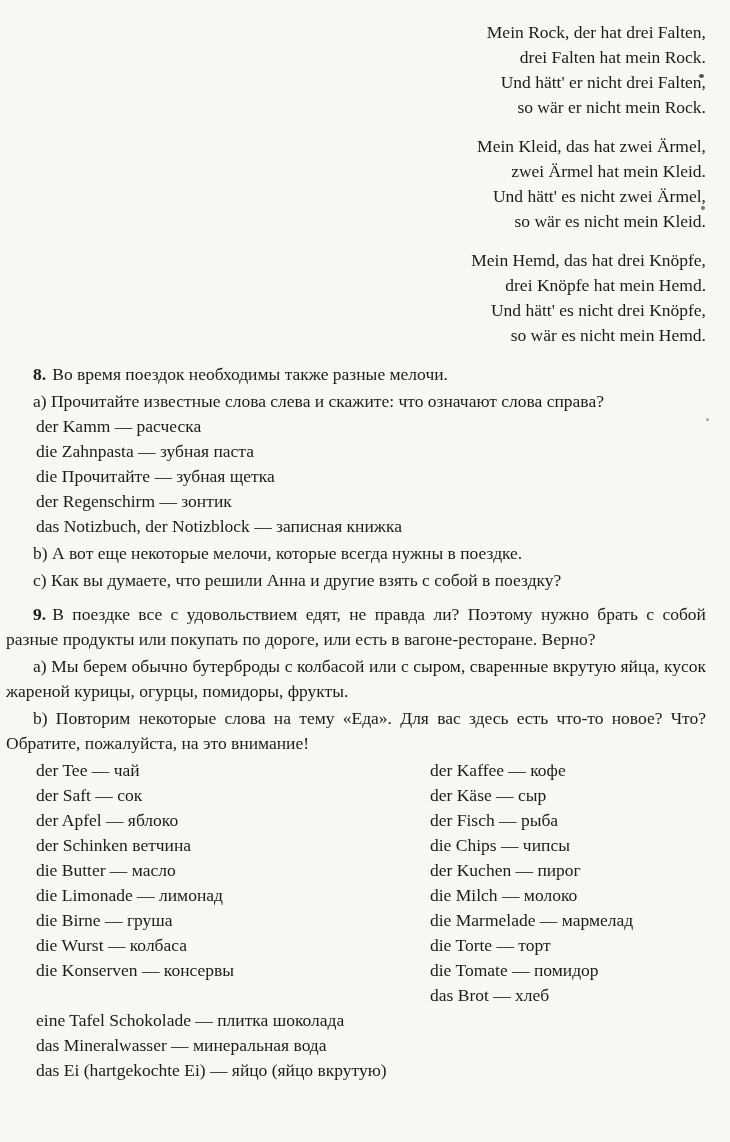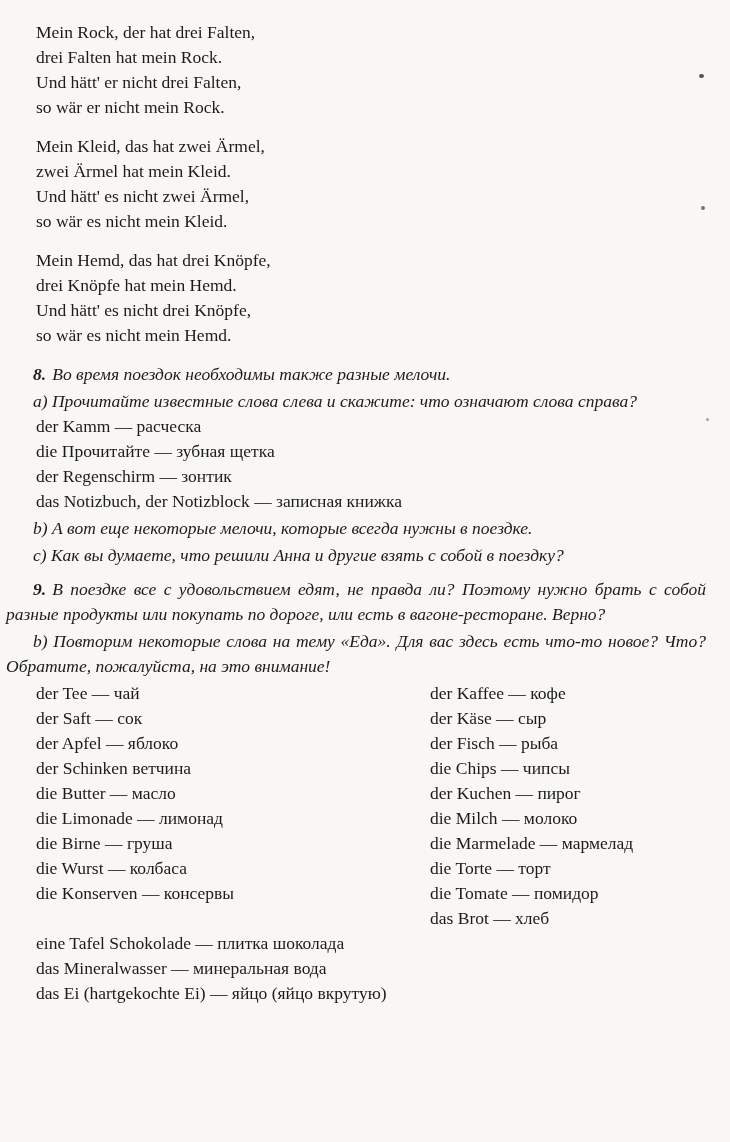--- a/index.html
+++ b/index.html
@@ -12,27 +12,26 @@
     margin: 0 auto;
     background: #f8f7f3;
     color: #1b1b1b;
     font-family: "Liberation Serif", "DejaVu Serif", serif;
     font-size: 17.5px;
     line-height: 25px;
     padding: 20px 24px 0 6px;
     overflow: hidden;
   }
   .poem { margin-left: 30px; margin-bottom: 12px; }
-  .stanza { margin-bottom: 14px; }
+  .stanza { margin-bottom: 14px; text-align: right; }
   .line { white-space: pre; }
   .para {
     margin: 2px 0 0 0;
     text-indent: 27px;
     text-align: justify;
-    font-style: italic;
   }
   .para .exnum { font-weight: bold; margin-right: 0.35em; }
   .ex-gap { margin-top: 9px; }
   .vocab { margin-left: 30px; }
   .vocab .line { white-space: normal; }
   .columns {
     display: grid;
     grid-template-columns: 394px 1fr;
     margin-left: 30px;
     margin-top: 2px;
@@ -76,31 +75,33 @@
     </div>
   </div>
 
   <p class="para ex-gap">
     <span class="exnum">8.</span><span>Во время поездок необходимы также разные мелочи.</span>
   </p>
   <p class="para">a) Прочитайте известные слова слева и скажите: что означают слова справа?</p>
 
   <div class="vocab">
     <div class="line">der Kamm — расческа</div>
+    <div class="line">die Zahnpasta — зубная паста</div>
     <div class="line">die Прочитайте — зубная щетка</div>
     <div class="line">der Regenschirm — зонтик</div>
     <div class="line">das Notizbuch, der Notizblock — записная книжка</div>
   </div>
 
   <p class="para">b) А вот еще некоторые мелочи, которые всегда нужны в поездке.</p>
   <p class="para">c) Как вы думаете, что решили Анна и другие взять с собой в поездку?</p>
 
   <p class="para ex-gap">
     <span class="exnum">9.</span><span>В поездке все с удовольствием едят, не правда ли? Поэтому нужно брать с собой разные продукты или покупать по дороге, или есть в вагоне-ресторане. Верно?</span>
   </p>
+  <p class="para">a) Мы берем обычно бутерброды с колбасой или с сыром, сваренные вкрутую яйца, кусок жареной курицы, огурцы, помидоры, фрукты.</p>
   <p class="para">b) Повторим некоторые слова на тему «Еда». Для вас здесь есть что-то новое? Что? Обратите, пожалуйста, на это внимание!</p>
 
   <div class="columns">
     <div class="col">
       <div class="line">der Tee — чай</div>
       <div class="line">der Saft — сок</div>
       <div class="line">der Apfel — яблоко</div>
       <div class="line">der Schinken ветчина</div>
       <div class="line">die Butter — масло</div>
       <div class="line">die Limonade — лимонад</div>

